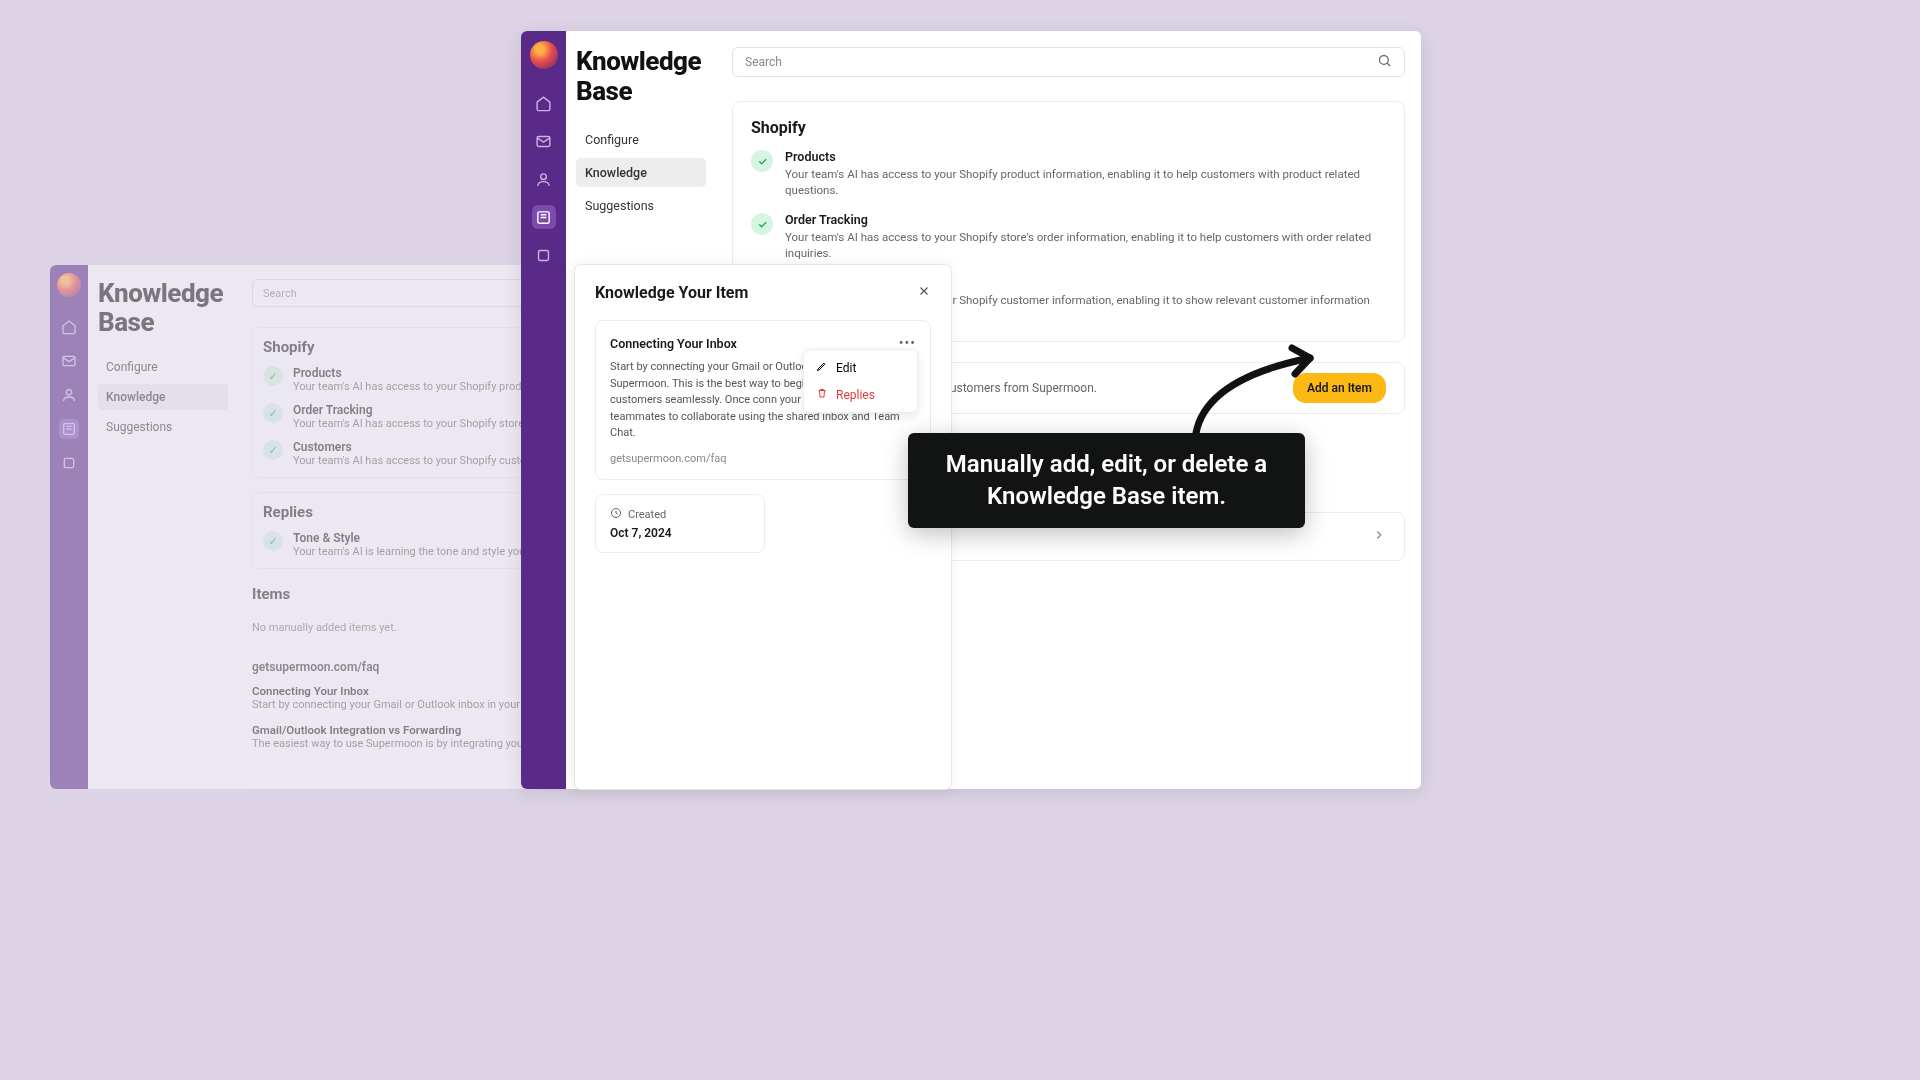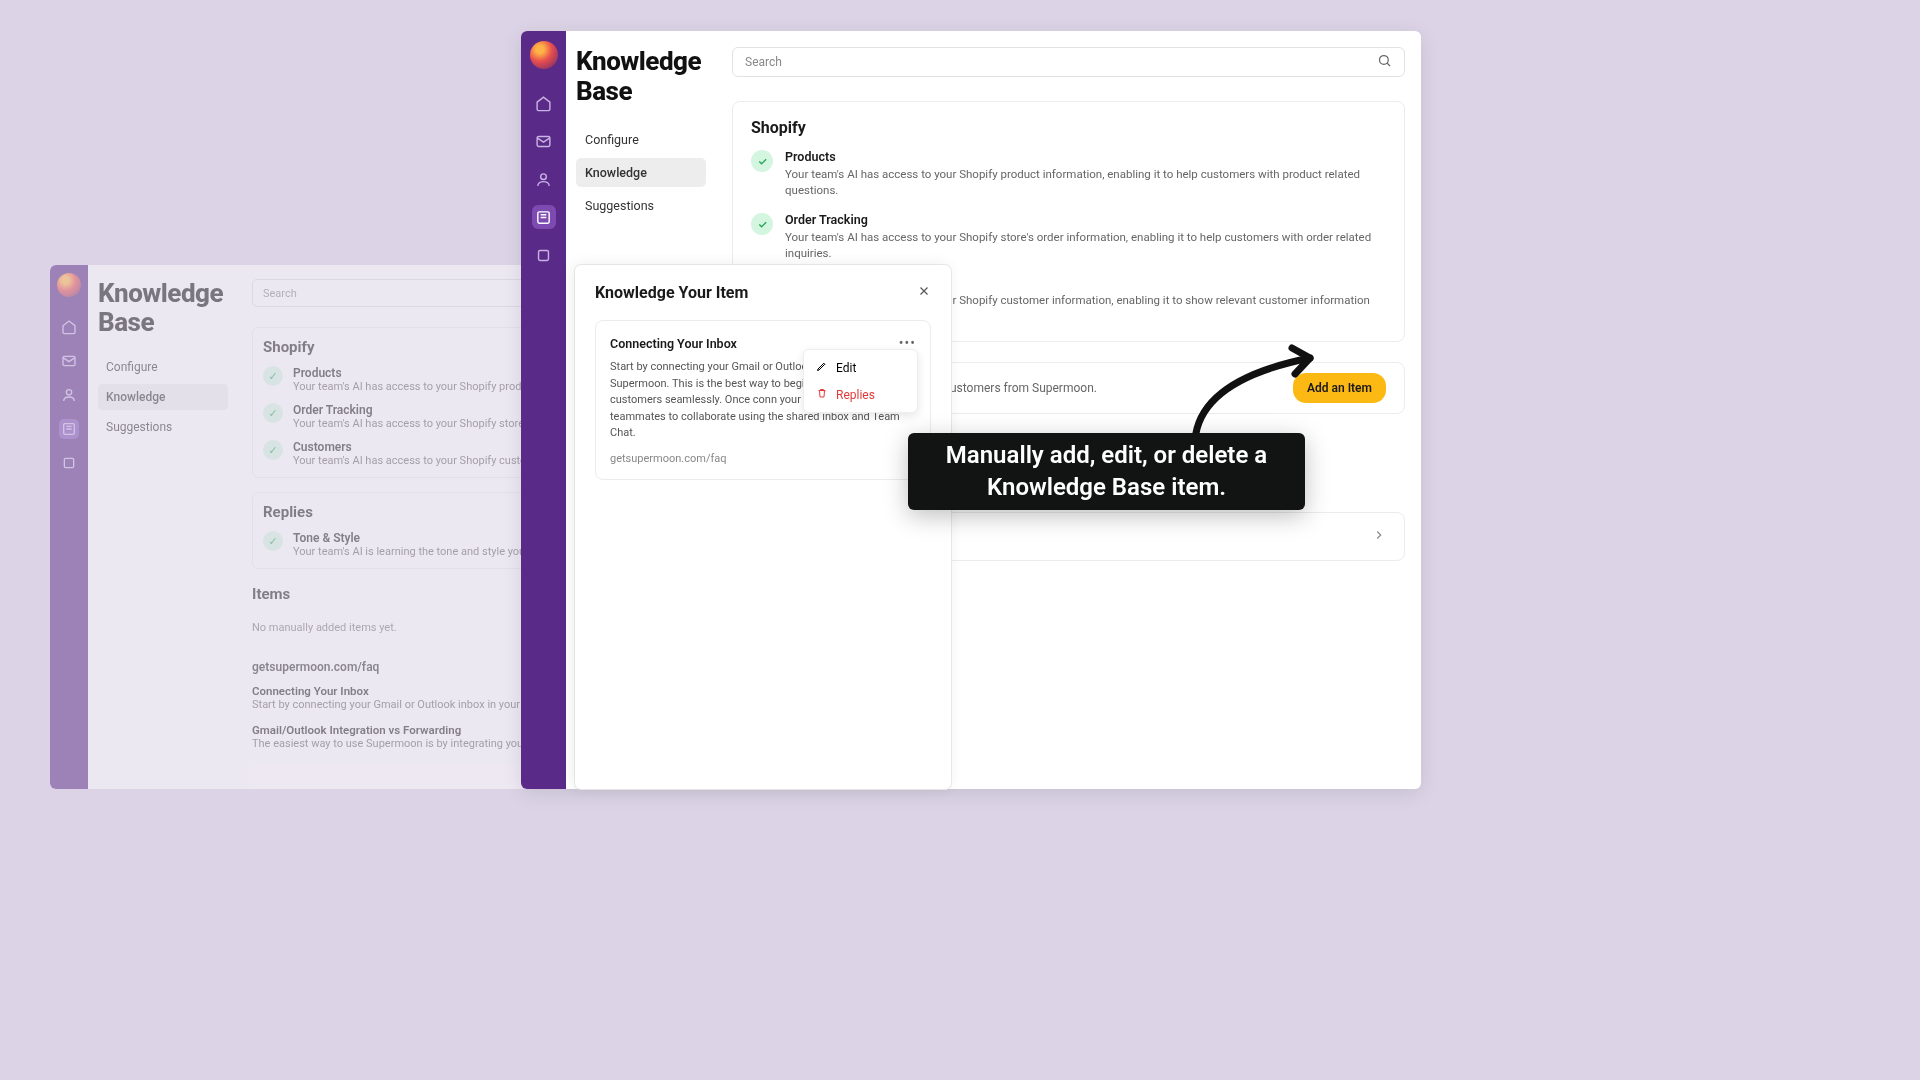--- a/index.html
+++ b/index.html
@@ -77,21 +77,21 @@
 .modal-menu-item.edit { color: #000000; }
 .modal-menu-item.del { color: #e23b3b; }
 .modal-menu-item svg { width: 12px; height: 12px; }
 .modal-meta { border: 1px solid #ececec; border-radius: 8px; padding: 12px 14px; width: 170px; }
 .modal-meta-label { font-size: 11px; color: #666; display:flex; align-items:center; gap:6px; margin-bottom: 4px; }
 .modal-meta-label svg { width:12px; height:12px; }
 .modal-meta-val { font-size: 12px; font-weight: 600; color: #1a1a1a; }
 
 
 .arrow { position:absolute; left: 1180px; top: 340px; z-index: 4; }
-.tooltip-box { position:absolute; left: 908px; top: 433px; width: 397px; background: #121313; color: #fff; border-radius: 6px; padding: 6px 24px; z-index: 5; text-align: center; box-shadow: 0 6px 24px rgba(0,0,0,0.25); }
+.tooltip-box { position:absolute; left: 908px; top: 433px; width: 397px; background: #121313; color: #fff; border-radius: 6px; padding: 15px 24px; z-index: 5; text-align: center; box-shadow: 0 6px 24px rgba(0,0,0,0.25); }
 .tooltip-text { font-size: 24px; font-weight: 600; line-height: 1.35; }
 </style>
 </head>
 <body>
 
 <div class="bg-panel">
   <div class="bg-sidebar">
     <div class="bg-logo"></div>
     <div class="bg-icon">
         <svg viewBox="0 0 24 24" fill="none" stroke="currentColor" stroke-width="2">
@@ -294,20 +294,30 @@
         <span>Edit</span>
       </div>
       <div class="modal-menu-item del">
         <span><svg viewBox="0 0 24 24" fill="none" stroke="currentColor" stroke-width="2">
               <path d="M5 7h14M9 7V5h6v2M7 7l1 13h8l1-13"></path>
             </svg></span>
         <span>Replies</span>
       </div>
     </div>
   </div>
+  <div class="modal-meta">
+    <div class="modal-meta-label">
+      <span><svg viewBox="0 0 24 24" fill="none" stroke="currentColor" stroke-width="2">
+            <circle cx="12" cy="12" r="9"></circle>
+            <path d="M12 7v5l3 2"></path>
+          </svg></span>
+      <span>Created</span>
+    </div>
+    <div class="modal-meta-val">Oct 7, 2024</div>
+  </div>
 </div>
 
 <svg class="arrow" width="170" height="110" viewBox="0 0 170 110">
   <path d="M15 100 Q 20 40, 130 18" fill="none" stroke="#111" stroke-width="7" stroke-linecap="round"></path>
   <path d="M130 18 L112 8 M130 18 L115 34" fill="none" stroke="#111" stroke-width="7" stroke-linecap="round"></path>
 </svg>
 
 <div class="tooltip-box">
   <div class="tooltip-text">Manually add, edit, or delete a Knowledge Base item.</div>
 </div>

